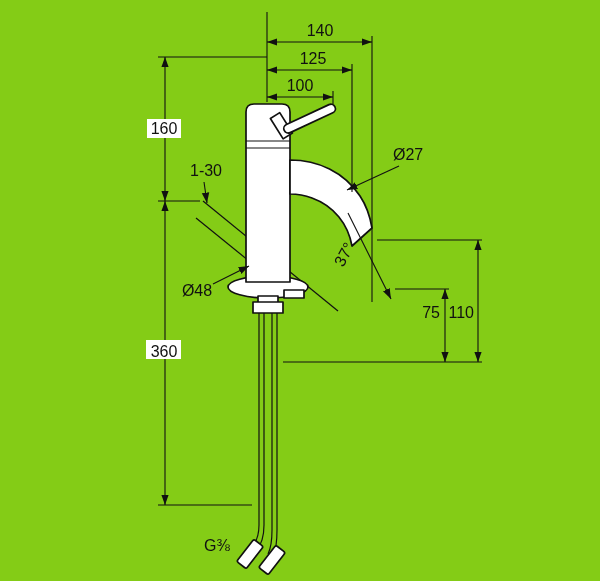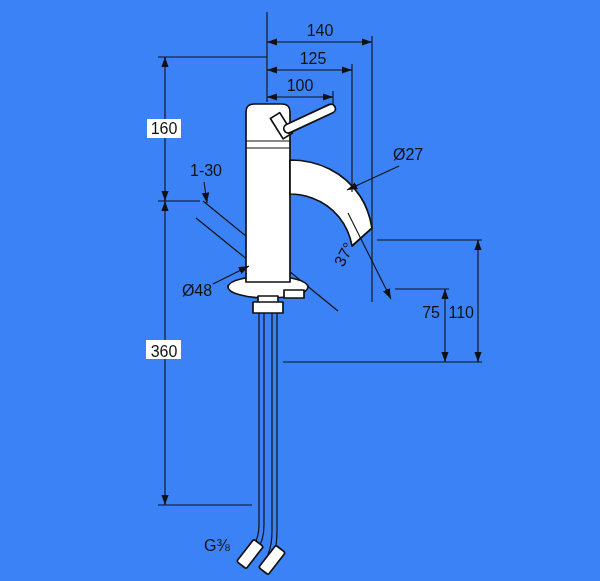--- a/index.html
+++ b/index.html
@@ -1,16 +1,16 @@
 <!DOCTYPE html>
 <html><head>
 <meta charset="utf-8">
 <style>
   html,body{margin:0;padding:0;background:#fff;}
-  .stage{position:relative;width:600px;height:581px;background:#3b82f6;overflow:hidden;}
+  .stage{position:relative;width:600px;height:581px;background:#84cc16;overflow:hidden;}
   .obj{fill:#fff;stroke:#111;stroke-width:1.7;stroke-linejoin:round;}
   .thin{fill:none;stroke:#111;stroke-width:1.2;}
   .dim{fill:none;stroke:#111;stroke-width:1.1;}
   .dtxt{font:16px "Liberation Sans", sans-serif;fill:#111;}
   .bg{fill:#fff;stroke:none;}
 </style>
 </head>
 <body>
 
 <div class="stage">

